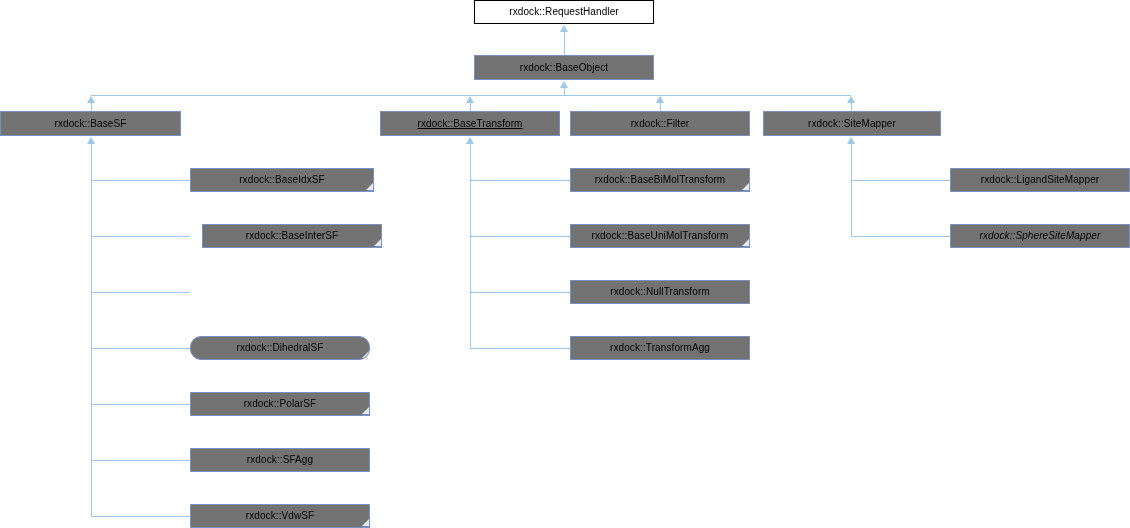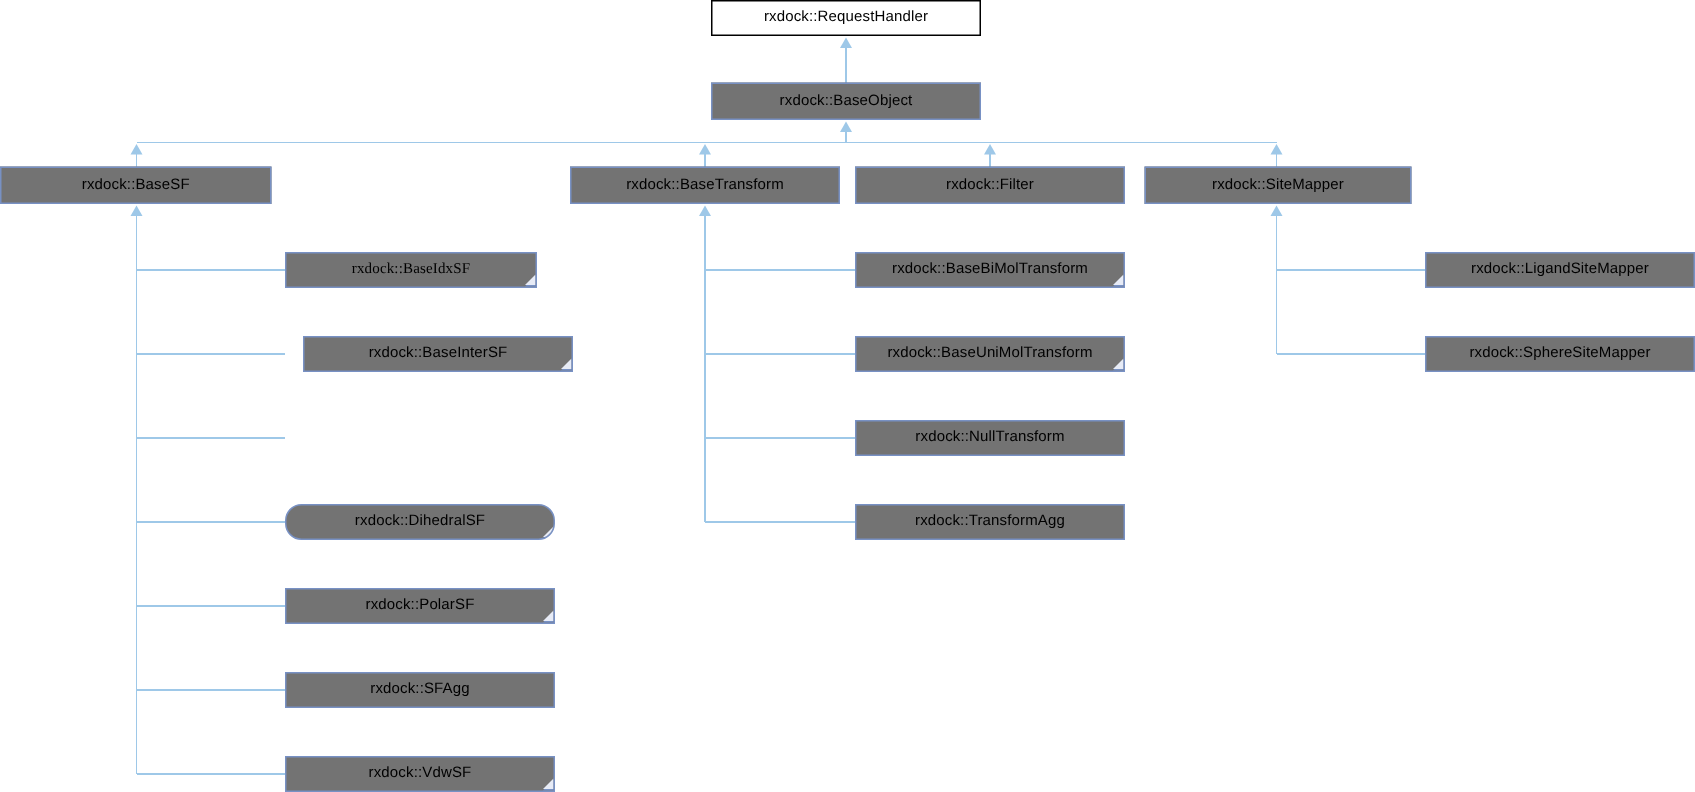--- a/index.html
+++ b/index.html
@@ -115,30 +115,30 @@
     </svg>
 <div class="node root" style="left: 474px; top: 0px; width: 180px; height: 24px;">
       <span class="label">rxdock::RequestHandler</span>
     </div>
     <div class="node cls" style="left: 474px; top: 55px; width: 180px; height: 25px;">
       <span class="label">rxdock::BaseObject</span>
     </div>
     <div class="node cls" style="left: 0px; top: 111px; width: 181px; height: 25px;">
       <span class="label">rxdock::BaseSF</span>
     </div>
-    <div class="node cls" style="left: 380px; top: 111px; width: 180px; height: 25px;">
+    <div class="node cls" style="left: 380px; top: 111px; width: 180px; height: 25px; text-decoration: underline;">
       <span class="label">rxdock::BaseTransform</span>
     </div>
     <div class="node cls" style="left: 570px; top: 111px; width: 180px; height: 25px;">
       <span class="label">rxdock::Filter</span>
     </div>
     <div class="node cls" style="left: 763px; top: 111px; width: 178px; height: 25px;">
       <span class="label">rxdock::SiteMapper</span>
     </div>
-    <div class="node cls folded" style="left: 190px; top: 168px; width: 168px; height: 24px; font-family: Liberation Serif, serif;">
+    <div class="node cls folded" style="left: 190px; top: 168px; width: 184px; height: 24px;">
       <span class="label">rxdock::BaseIdxSF</span>
     </div>
     <div class="node cls folded" style="left: 190px; top: 224px; width: 180px; height: 24px; margin-left: 12px;">
       <span class="label">rxdock::BaseInterSF</span>
     </div>
     <div class="node cls folded" style="left: 190px; top: 336px; width: 180px; height: 24px; border-radius: 11px;">
       <span class="label">rxdock::DihedralSF</span>
     </div>
     <div class="node cls folded" style="left: 190px; top: 392px; width: 180px; height: 24px;">
       <span class="label">rxdock::PolarSF</span>
@@ -157,16 +157,16 @@
     </div>
     <div class="node cls" style="left: 570px; top: 280px; width: 180px; height: 24px;">
       <span class="label">rxdock::NullTransform</span>
     </div>
     <div class="node cls" style="left: 570px; top: 336px; width: 180px; height: 24px;">
       <span class="label">rxdock::TransformAgg</span>
     </div>
     <div class="node cls" style="left: 950px; top: 168px; width: 180px; height: 24px;">
       <span class="label">rxdock::LigandSiteMapper</span>
     </div>
-    <div class="node cls" style="left: 950px; top: 224px; width: 180px; height: 24px;">
+    <div class="node cls" style="left: 950px; top: 224px; width: 180px; height: 24px; font-style: italic;">
       <span class="label">rxdock::SphereSiteMapper</span>
     </div>
   </div>
 
 </body></html>

